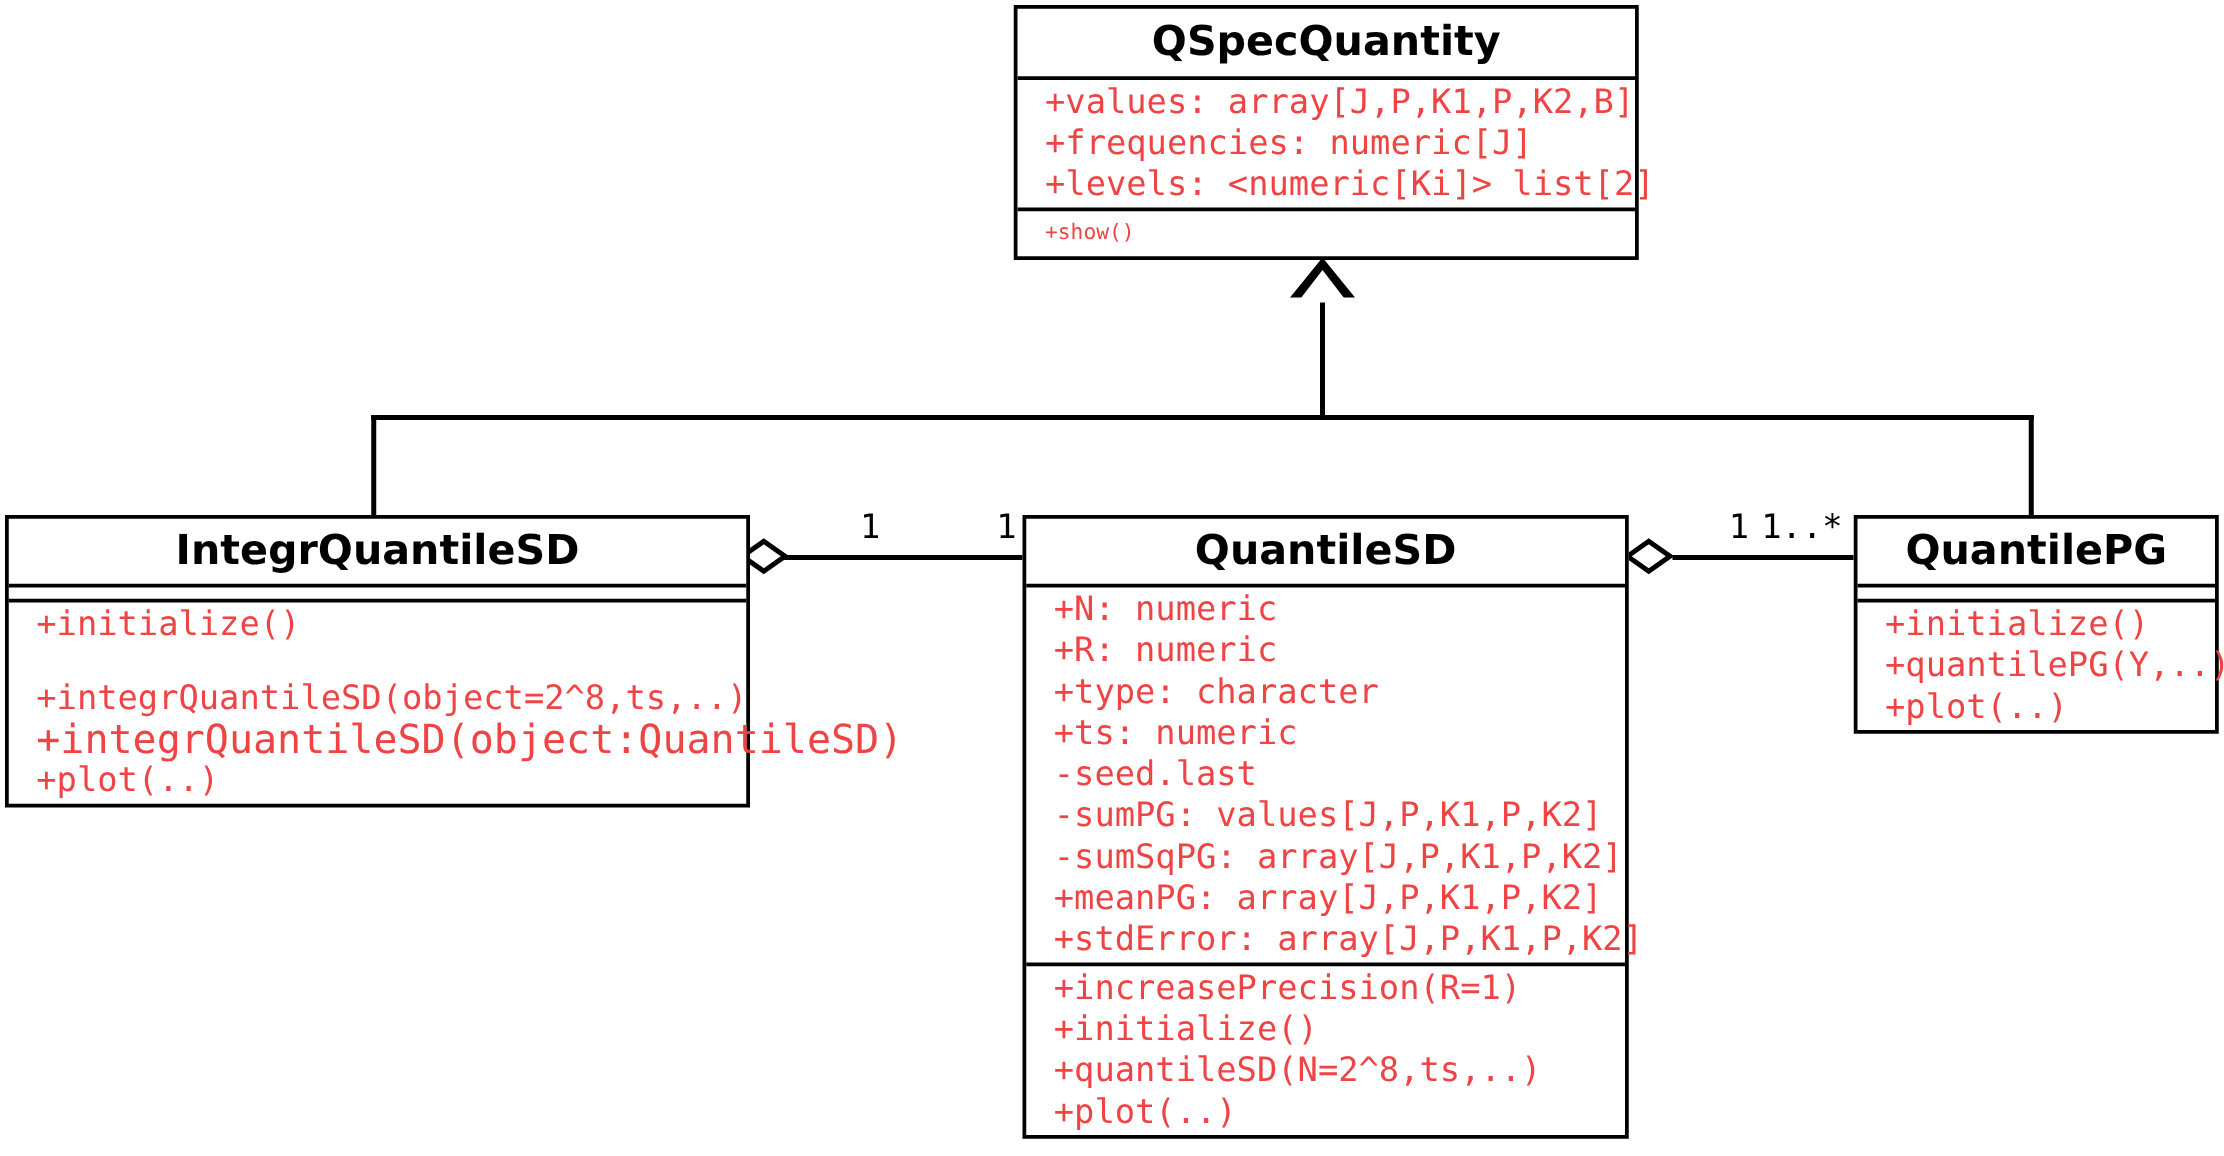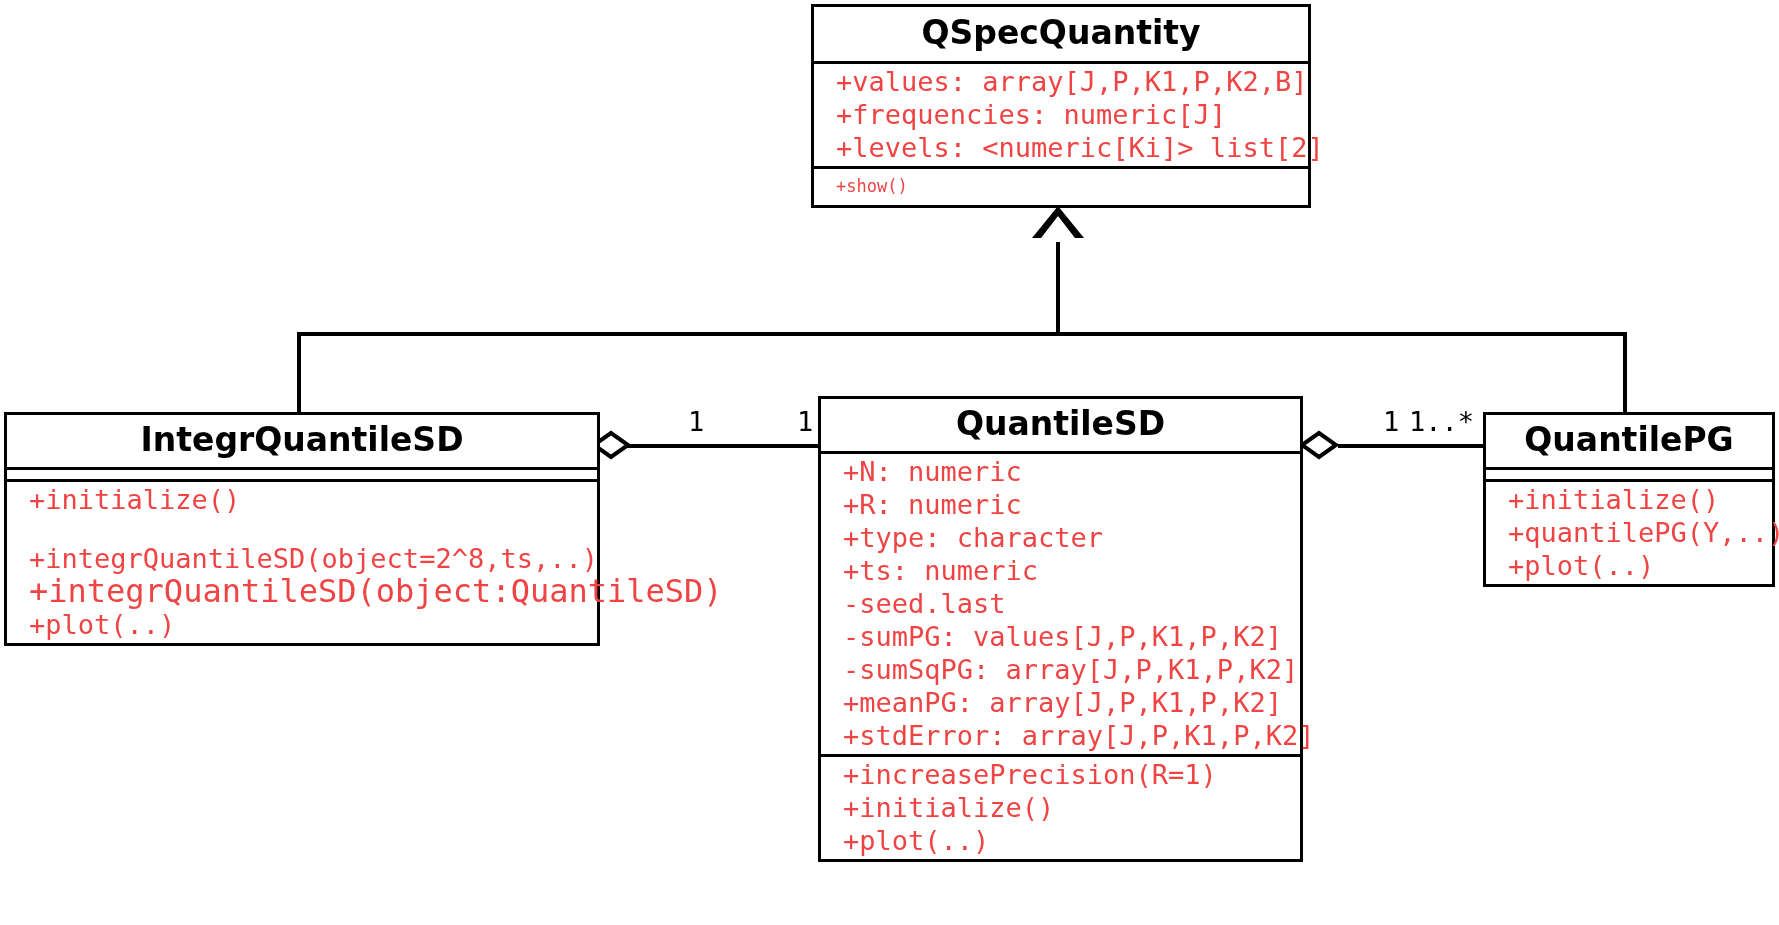--- a/index.html
+++ b/index.html
@@ -128,36 +128,37 @@
     <div class="uml-title" style="font-size:33px; line-height:50px; height:52px;">IntegrQuantileSD</div>
     <div class="uml-compartment empty"></div>
     <div class="uml-compartment">
       <div class="uml-row" style="font-size:27px; line-height:33px;">+initialize()</div>
       <div class="uml-row" style="font-size:27px; line-height:33px;margin-top:26px;">+integrQuantileSD(object=2^8,ts,..)</div>
       <div class="uml-row" style="font-size:32px; line-height:33px;">+integrQuantileSD(object:QuantileSD)</div>
       <div class="uml-row" style="font-size:27px; line-height:33px;">+plot(..)</div>
     </div>
   </div>
 
-  <div class="uml-class" style="left:818px; top:396px; width:485px;">
+  <div class="uml-class" style="left:818px; top:412px; width:485px;">
     <div class="uml-title" style="font-size:33px; line-height:50px; height:52px;">QuantileSD</div>
     <div class="uml-compartment">
       <div class="uml-row" style="font-size:27px; line-height:33px;">+N: numeric</div>
       <div class="uml-row" style="font-size:27px; line-height:33px;">+R: numeric</div>
       <div class="uml-row" style="font-size:27px; line-height:33px;">+type: character</div>
       <div class="uml-row" style="font-size:27px; line-height:33px;">+ts: numeric</div>
       <div class="uml-row" style="font-size:27px; line-height:33px;">-seed.last</div>
       <div class="uml-row" style="font-size:27px; line-height:33px;">-sumPG: values[J,P,K1,P,K2]</div>
       <div class="uml-row" style="font-size:27px; line-height:33px;">-sumSqPG: array[J,P,K1,P,K2]</div>
       <div class="uml-row" style="font-size:27px; line-height:33px;">+meanPG: array[J,P,K1,P,K2]</div>
       <div class="uml-row" style="font-size:27px; line-height:33px;">+stdError: array[J,P,K1,P,K2]</div>
     </div>
     <div class="uml-compartment">
       <div class="uml-row" style="font-size:27px; line-height:33px;">+increasePrecision(R=1)</div>
       <div class="uml-row" style="font-size:27px; line-height:33px;">+initialize()</div>
+      <div class="uml-row" style="font-size:27px; line-height:33px;">+quantileSD(N=2^8,ts,..)</div>
       <div class="uml-row" style="font-size:27px; line-height:33px;">+plot(..)</div>
     </div>
   </div>
 
   <div class="uml-class" style="left:1483px; top:412px; width:292px;">
     <div class="uml-title" style="font-size:33px; line-height:50px; height:52px;">QuantilePG</div>
     <div class="uml-compartment empty"></div>
     <div class="uml-compartment">
       <div class="uml-row" style="font-size:27px; line-height:33px;">+initialize()</div>
       <div class="uml-row" style="font-size:27px; line-height:33px;">+quantilePG(Y,..)</div>

